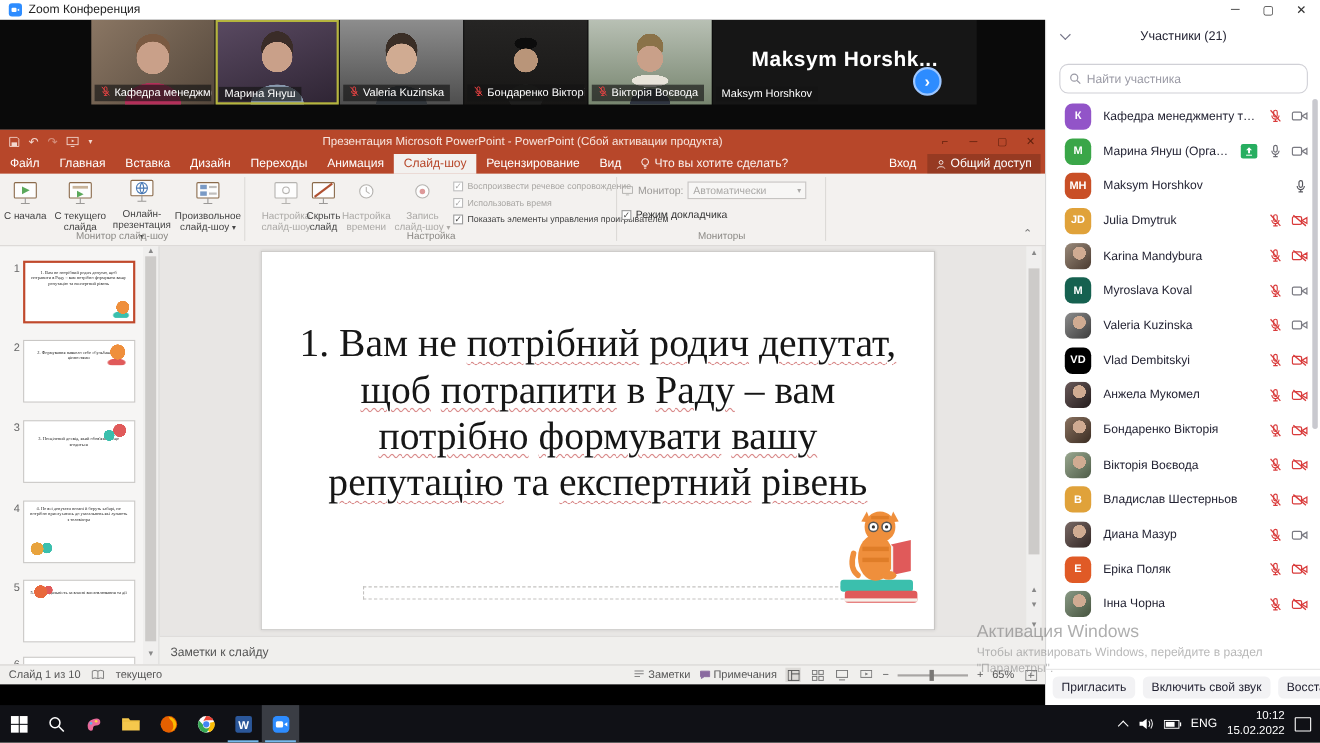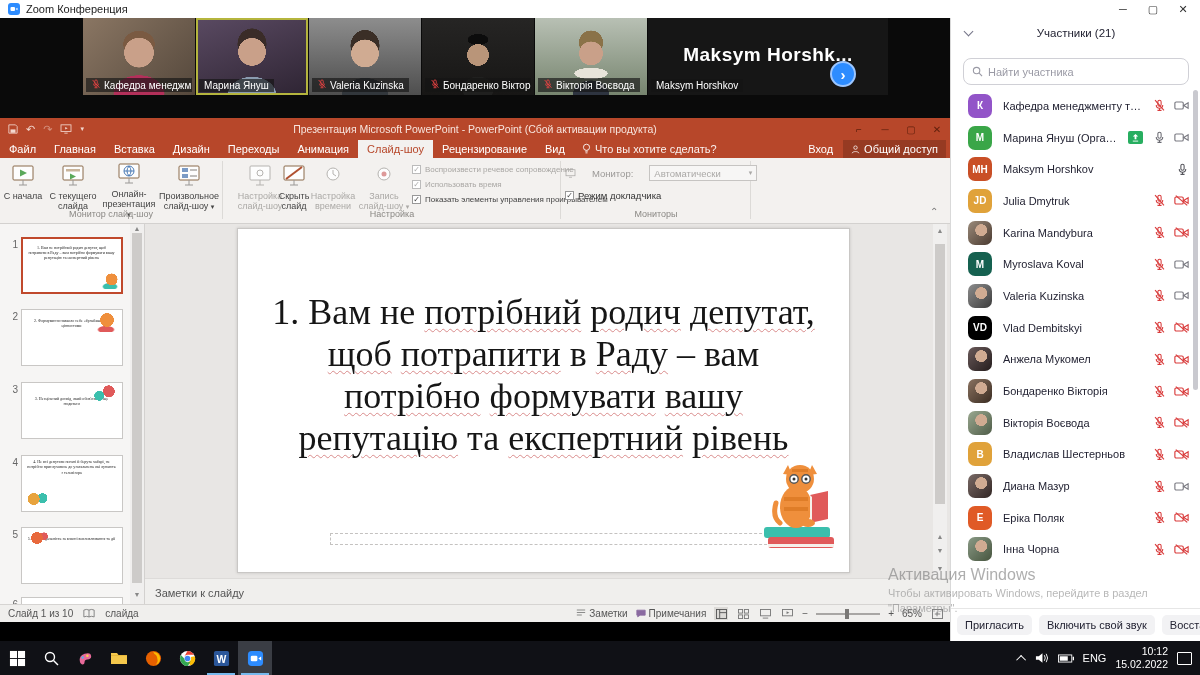--- a/index.html
+++ b/index.html
@@ -59,21 +59,21 @@
   .rgroup-label { position:absolute; top:51px; font-size:9px; color:#8a8884; width:100%; text-align:center; }
   .rsep { position:absolute; top:3px; height:58px; width:1px; background:#dcdad7; }
   .bigbtn { position:absolute; top:2px; height:58px; display:flex; flex-direction:column; align-items:center; font-size:9px; color:#444; text-align:center; line-height:1.12; }
   .bigbtn .ic { height:26px; margin-top:2px; display:flex; align-items:flex-end; }
   .bigbtn.disabled { color:#aba9a6; }
   .bigbtn .lbl { margin-top:3px; }
   .rcheck { position:absolute; display:flex; align-items:center; gap:4px; font-size:8px; color:#444; white-space:nowrap; }
   .rcheck.disabled { color:#a9a7a4; }
   .cbox { width:9px; height:9px; border:1px solid #999; background:#fff; font-size:8px; line-height:7px; text-align:center; color:#444; }
   .rcheck.disabled .cbox { border-color:#bbb; color:#aaa; }
-  #monitor-row { position:absolute; left:565px; top:7px; display:flex; align-items:center; gap:16px; font-size:9.5px; color:#9a9896; }
+  #monitor-row { position:absolute; left:565px; top:7px; display:flex; align-items:center; gap:4px; font-size:9.5px; color:#9a9896; }
   #monitor-select { width:108px; height:16px; border:1px solid #c6c4c2; background:#f7f6f5; color:#aaa8a6; font-size:9.5px; display:flex; align-items:center; padding:0 4px; justify-content:space-between; }
   #presenter-row { position:absolute; left:565px; top:32px; }
   #ribbon-collapse { position:absolute; left:930px; top:48px; font-size:10px; color:#777; }
 
   
   #work { left:0; top:106px; width:950px; height:380px; background:#e8e6e4; }
   #thumbs-panel { left:0; top:0; width:145px; height:380px; background:#f6f5f4; border-right:1px solid #d3d1cf; overflow:hidden; }
   .thumb-num { position:absolute; left:6px; width:12px; text-align:right; font-size:10px; color:#666; }
   .thumb-box { position:absolute; left:21px; width:102px; height:57px; background:#fff; border:1px solid #c9c7c5; overflow:hidden; }
   .thumb-box.selected { border:2px solid #c0492c; }
@@ -467,21 +467,21 @@
     </div>
   </div>
 
   <div class="abs" id="status-bar">
     <div id="status-left">
       <span>Слайд 1 из 10</span>
       <svg width="12" height="11" viewBox="0 0 14 12">
           <path d="M1 2 Q4 0.5 7 2 Q10 0.5 13 2 V10 Q10 8.5 7 10 Q4 8.5 1 10 Z" fill="none" stroke="#777"></path>
           <path d="M7 2v8" stroke="#777"></path>
         </svg>
-      <span>слайда</span>
+      <span>текущего</span>
     </div>
     <div id="status-right">
       <span style="display:flex;align-items:flex-start;gap:3px">
         <svg width="10" height="9" viewBox="0 0 12 10">
             <path d="M1 2h10M1 5h10M1 8h6" stroke="#777"></path>
           </svg>
         <span>Заметки</span>
       </span>
       <span style="display:flex;align-items:center;gap:3px">
         <svg width="10" height="9" viewBox="0 0 12 10">

